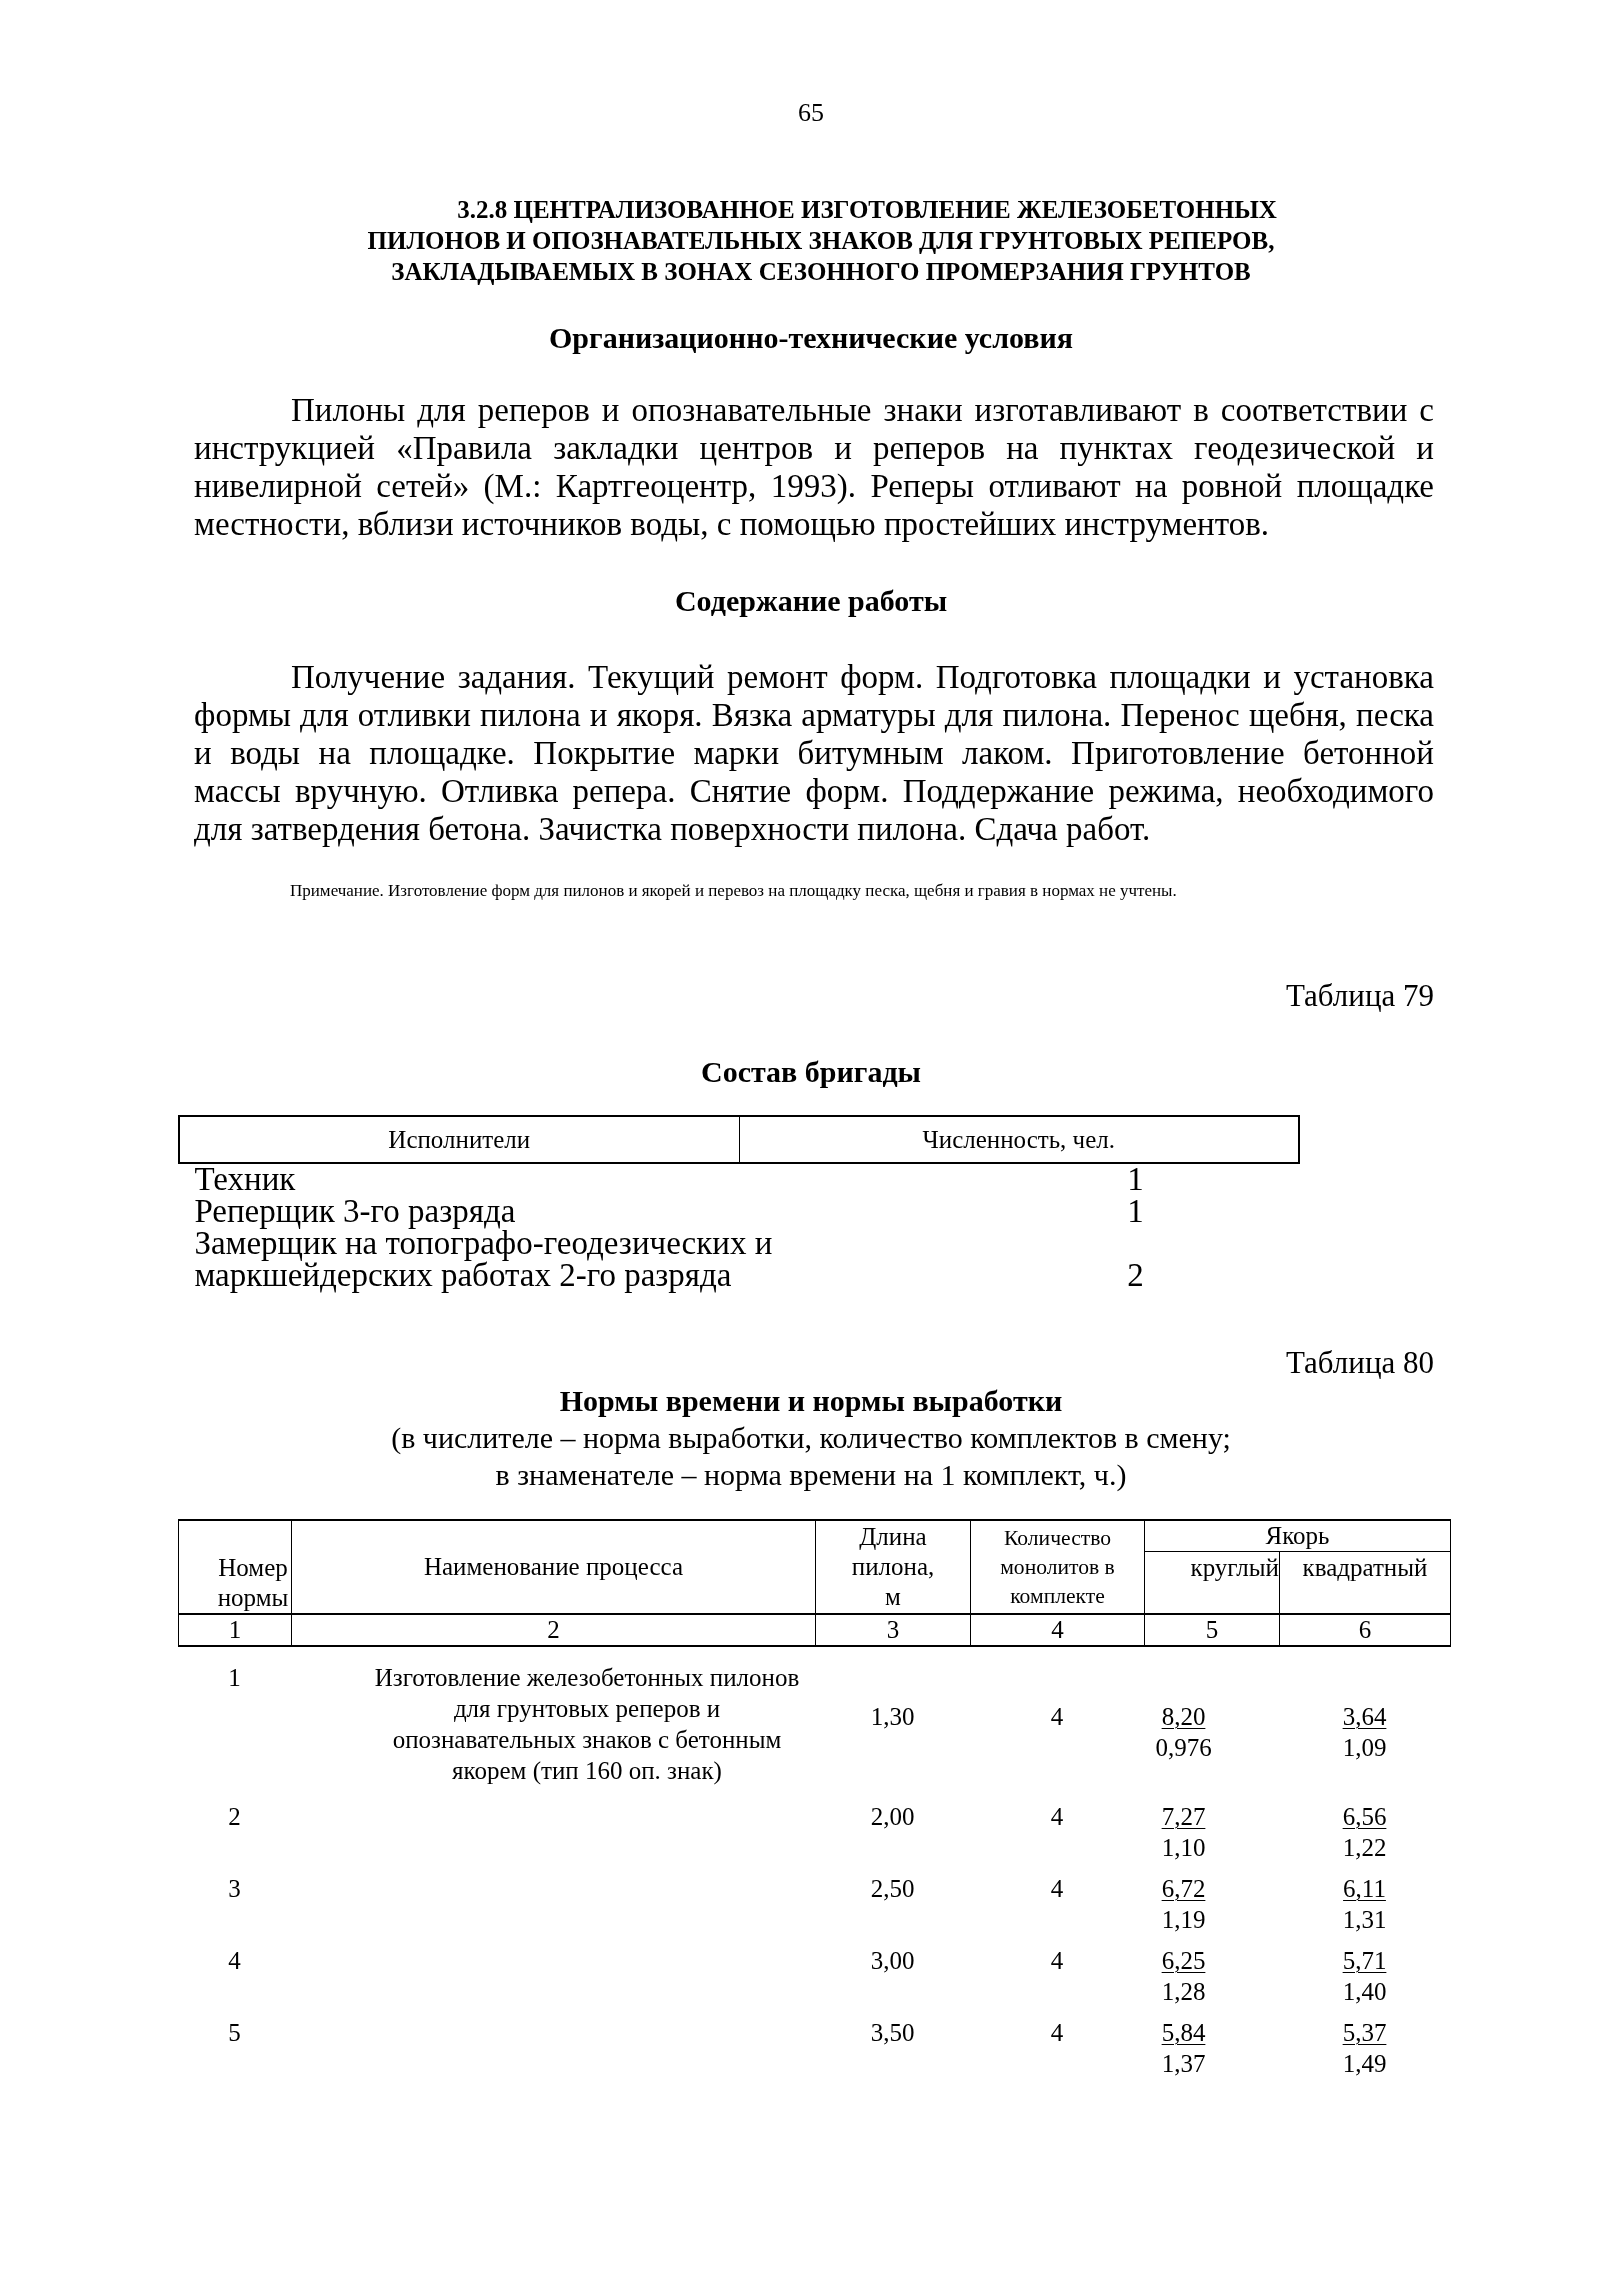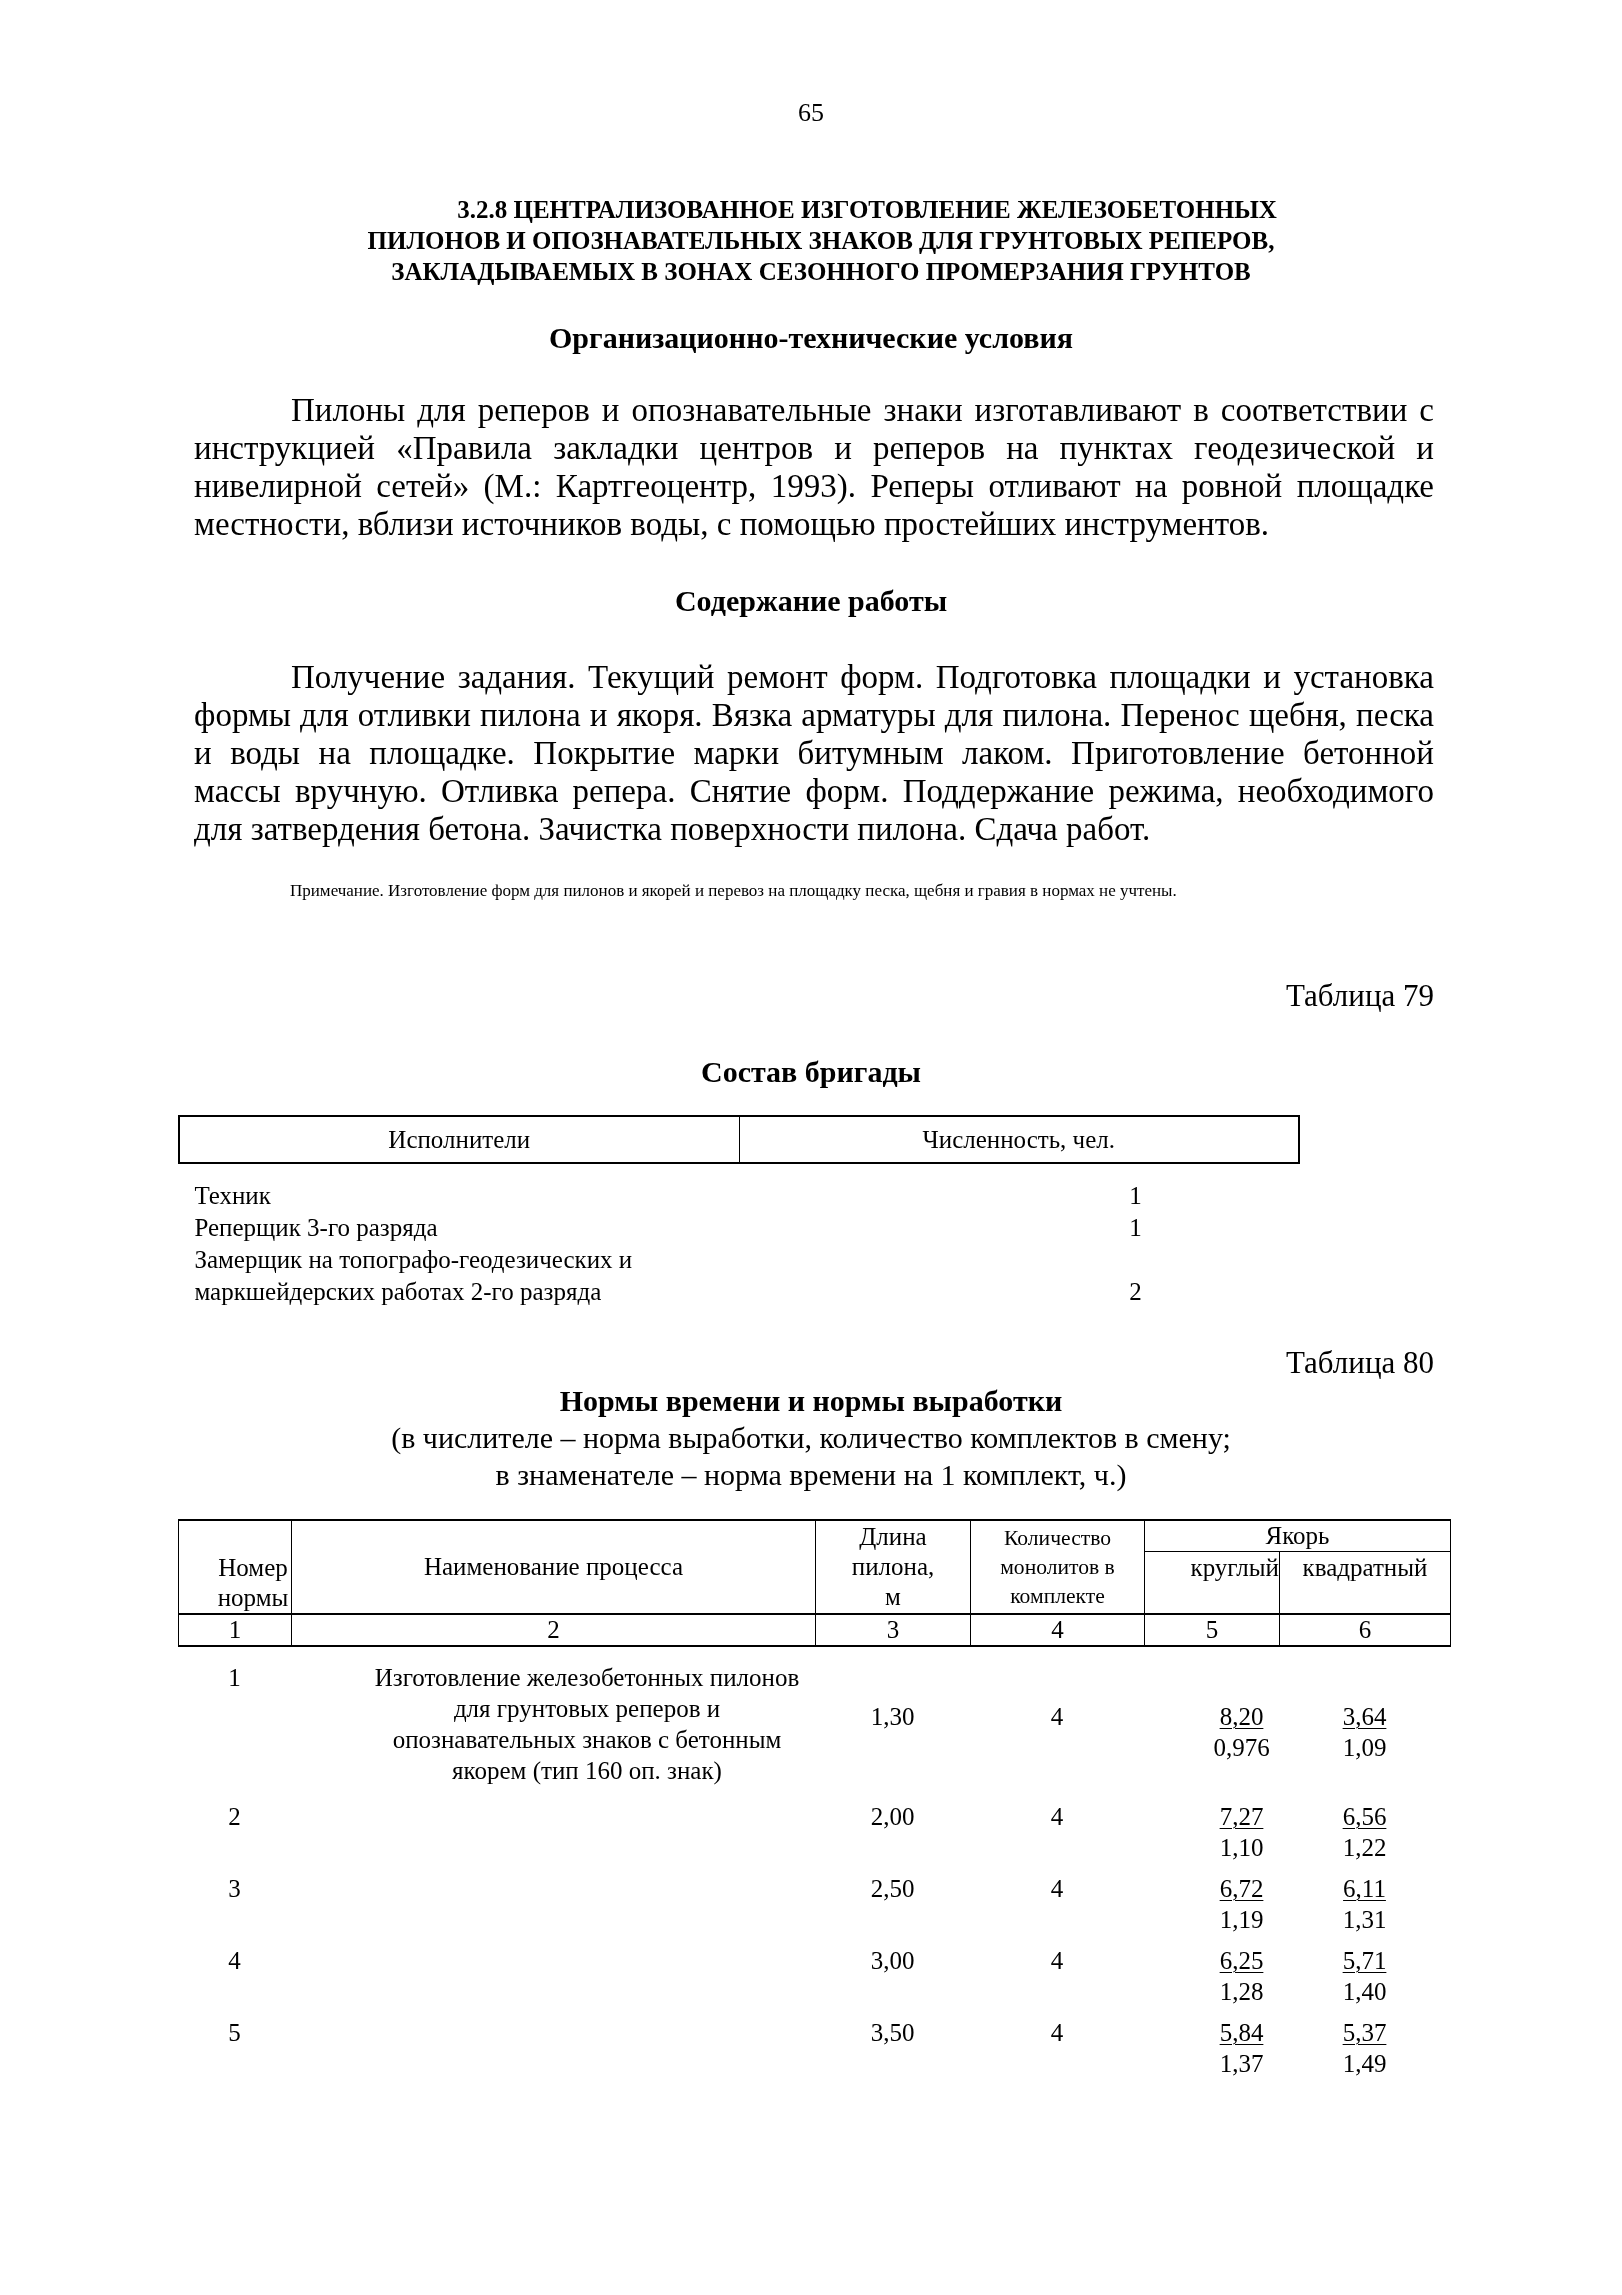--- a/index.html
+++ b/index.html
@@ -13,38 +13,38 @@
   .body-text { left: 194px; width: 1240px; font-size: 33px; line-height: 38px; text-align: justify; text-indent: 97px; }
   .note { left: 194px; width: 1240px; font-size: 17px; line-height: 34px; text-align: justify; text-indent: 96px; }
   .tbl-label { right: 188px; font-size: 31px; }
   .cap-bold { font-weight: bold; font-size: 30px; }
   .cap-normal { font-size: 30px; }
   
   .t79 { left: 178px; top: 1115px; width: 1122px; }
   .t79-head { display: flex; height: 49px; border: 2px solid #000; border-top-width: 2px; border-bottom-width: 2.6px; box-sizing: border-box; }
   .t79-head > div { flex: 1; display: flex; align-items: center; justify-content: center; font-size: 25px; }
   .t79-head > div + div { border-left: 1.3px solid #000; }
-  .t79-rows { position: absolute; top: 65px; left: 16.4px; width: 1250px; font-size: 25px; line-height: 32px; }
+  .t79-rows { position: absolute; top: 48px; left: 16.4px; width: 1250px; font-size: 33px; line-height: 32px; }
   .t79-row { display: flex; }
   .t79-row .perf { width: 654px; }
   .t79-row .cnt { position: absolute; left: 928px; width: 26px; text-align: center; }
   
   .t80 { left: 178px; top: 1519px; width: 1272px; border-collapse: collapse; font-size: 25px; table-layout: fixed; }
   .t80 th, .t80 td { border: 1.3px solid #000; padding: 0; font-weight: normal; text-align: center; vertical-align: middle; }
   .t80 thead tr:first-child th { border-top: 2.6px solid #000; }
   .t80 .numrow td { height: 30px; border-top: 2.6px solid #000; border-bottom: 2.6px solid #000; }
   .t80 .small { font-size: 21.6px; line-height: 29px; }
   .t80 .hd { line-height: 30px; }
   .body80 { position: absolute; left: 178px; top: 1662px; width: 1272px; font-size: 25px; line-height: 31px; }
   .r80 { position: absolute; left: 0; width: 1272px; }
   .r80 .c1 { position: absolute; left: 0; width: 113px; text-align: center; }
   .r80 .c2 { position: absolute; left: 114px; width: 510px; text-align: center; margin-left: 40px; }
   .r80 .c3 { position: absolute; left: 637px; width: 155px; text-align: center; }
   .r80 .c4 { position: absolute; left: 792px; width: 174px; text-align: center; }
-  .r80 .c5 { position: absolute; left: 996px; width: 135px; text-align: center; }
+  .r80 .c5 { position: absolute; left: 938px; width: 135px; text-align: center; }
   .r80 .c6 { position: absolute; left: 1101px; width: 171px; text-align: center; }
   .frac { display: inline-block; text-align: center; }
   .frac .num { display: block; text-decoration: underline; text-underline-offset: 2.6px; text-decoration-thickness: 1.3px; }
   .frac .den { display: block; }
 </style>
 </head>
 <body>
 
 <div class="abs center pnum">65</div>
 

